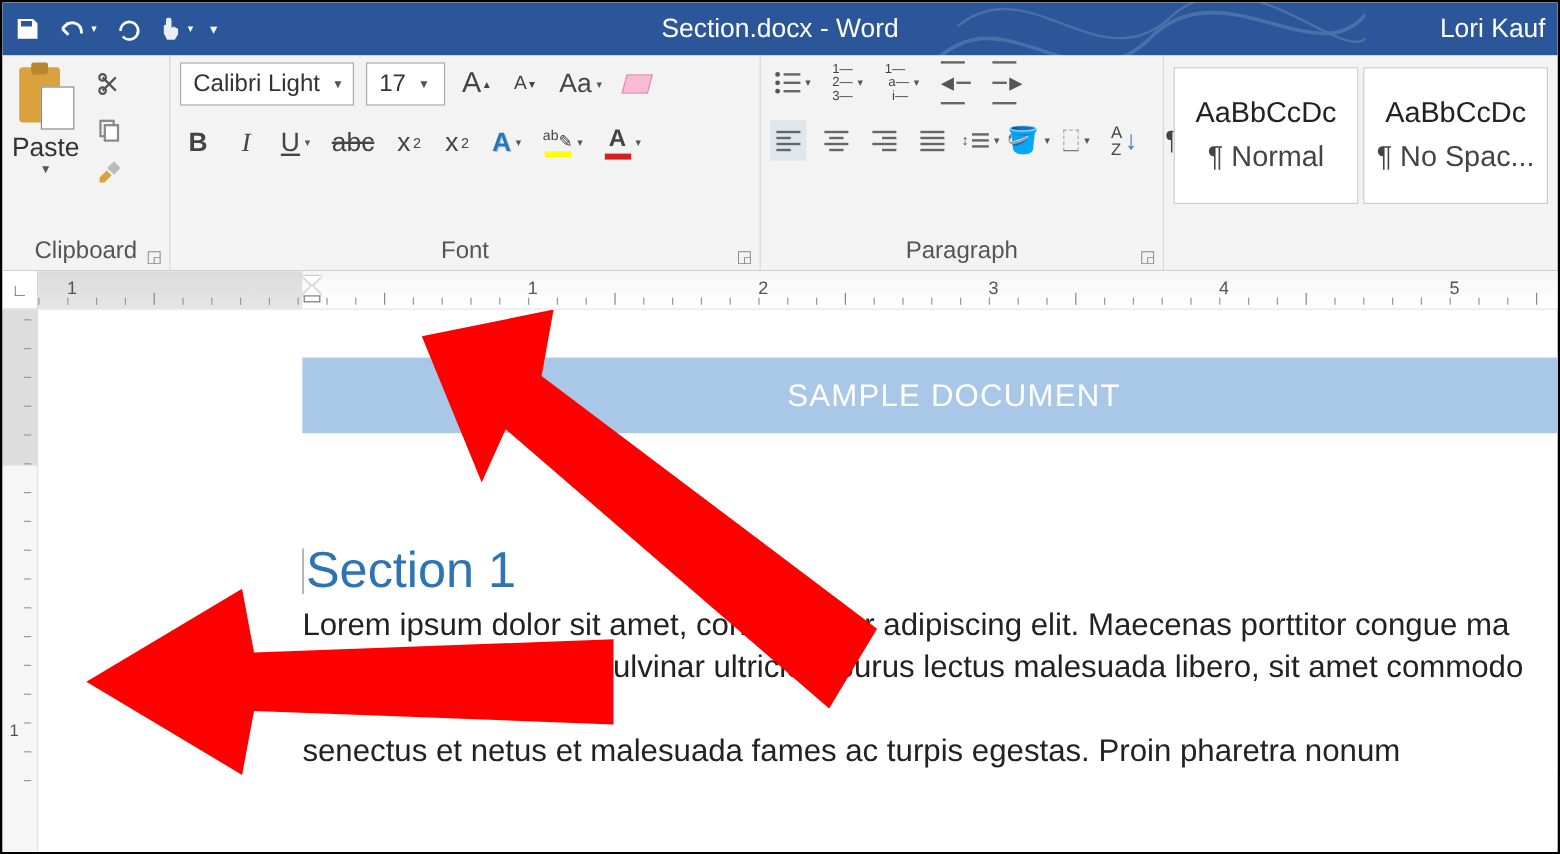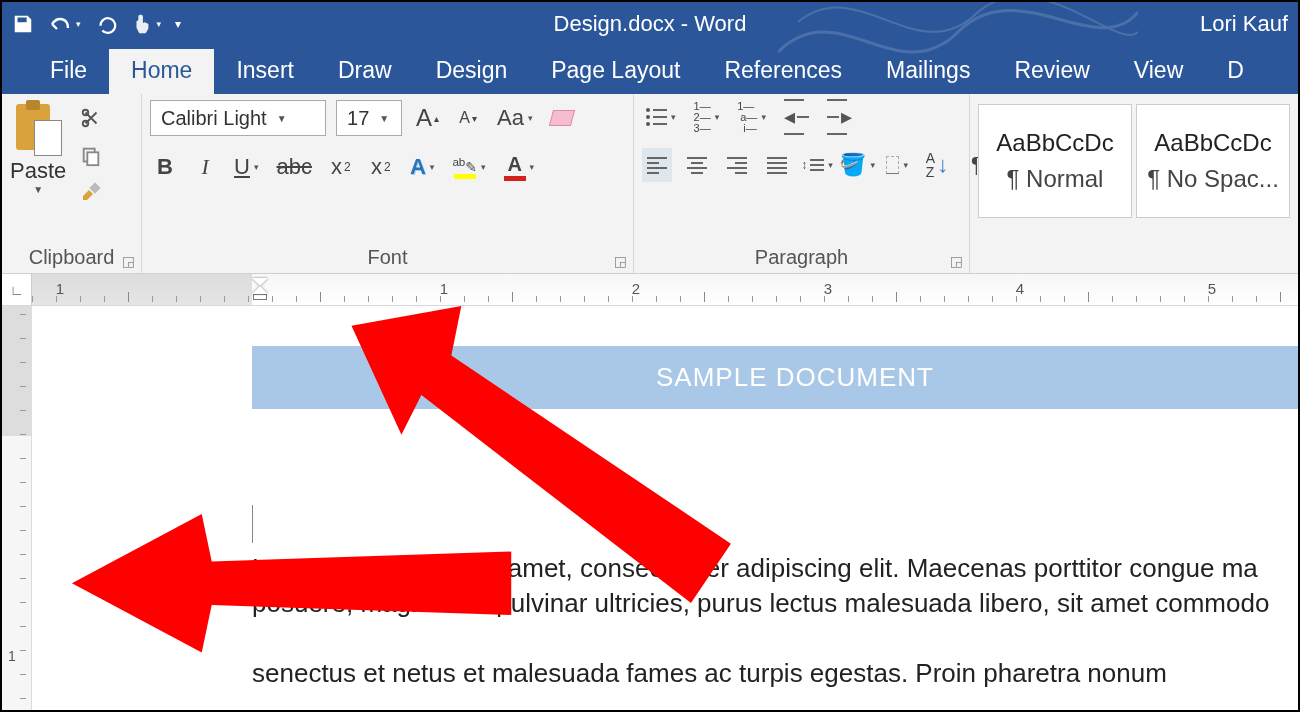--- a/index.html
+++ b/index.html
@@ -124,37 +124,24 @@
       <span class="qat-item" title="Touch/Mouse">
         <svg width="22" height="22" viewBox="0 0 24 24">
             <path fill="#fff" d="M11 2a2 2 0 0 1 2 2v7l2-1 2 1 2 1v5l-3 5H9l-3-6V9l2-1V4a2 2 0 0 1 2-2z" opacity="0.9"></path>
           </svg>
         <span class="dd-caret" style="color:#fff">▾</span>
       </span>
       <span class="qat-item" title="Customize">
         <span style="font-size:12px;color:#fff">▾</span>
       </span>
     </div>
-    <div class="title-center">Design.docx - Word</div>
+    <div class="title-center">Section.docx - Word</div>
     <div class="title-right">Lori Kauf</div>
   </div>
 
-  <div class="tabbar">
-    <div class="tab">File</div>
-    <div class="tab active">Home</div>
-    <div class="tab">Insert</div>
-    <div class="tab">Draw</div>
-    <div class="tab">Design</div>
-    <div class="tab">Page Layout</div>
-    <div class="tab">References</div>
-    <div class="tab">Mailings</div>
-    <div class="tab">Review</div>
-    <div class="tab">View</div>
-    <div class="tab">D</div>
-  </div>
 
   <div class="ribbon">
 
     <div class="group" style="width:148px">
       <div class="group-body">
         <div class="clipboard-col1">
           <div class="paste-icon">
             <div class="paste-board"></div>
               <div class="paste-clip"></div>
               <div class="paste-page"></div>
@@ -184,21 +171,21 @@
             </div>
         </div>
       </div>
       <div class="group-label"><span>Clipboard</span><span class="launcher">◲</span></div>
     </div>
 
     <div class="group" style="width:520px">
       <div class="group-body">
         <div class="font-col" style="width:100%">
           <div class="font-row">
-            <div class="combo" style="width:176px">
+            <div class="combo" style="width:145px">
                 <span>Calibri Light</span>
                 <span class="dd">▼</span>
               </div>
             <div class="combo" style="width:66px">
                 <span>17</span>
                 <span class="dd">▼</span>
               </div>
             <div class="ribbon-btn">
                 <span style="font-size:24px">A</span>
                 <span style="font-size:10px;vertical-align:top">▴</span>
@@ -477,21 +464,21 @@
         <div class="minor" style="top: 296px;"></div>
         <div class="minor" style="top: 320px;"></div>
         <div class="minor" style="top: 344px;"></div>
         <div class="minor" style="top: 368px;"></div>
         <div class="minor" style="top: 392px;"></div>
         <div class="tick" style="top: 350px;">1</div>
       </div>
     <div class="page-scroll">
       <div class="page">
         <div class="doc-title">SAMPLE DOCUMENT</div>
-        <div class="h-section"><span class="cursor-caret"></span></div>
+        <div class="h-section"><span class="cursor-caret"></span><span>Section 1</span></div>
         <div class="para">
           <span>Lorem ipsum dolor sit amet, consectetuer adipiscing elit. Maecenas porttitor congue ma</span><br>
           <span>posuere, magna sed pulvinar ultricies, purus lectus malesuada libero, sit amet commodo</span><br>
           <br>
           <span>senectus et netus et malesuada fames ac turpis egestas. Proin pharetra nonum</span>
         </div>
       </div>
 
       <svg class="arrows" width="100%" height="100%" viewBox="0 0 1268 408" preserveAspectRatio="none">
         <g fill="#ff0000">

